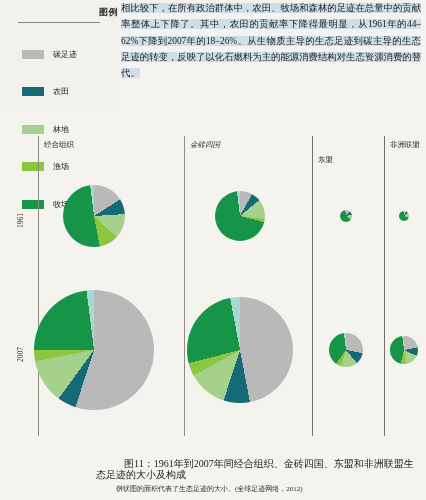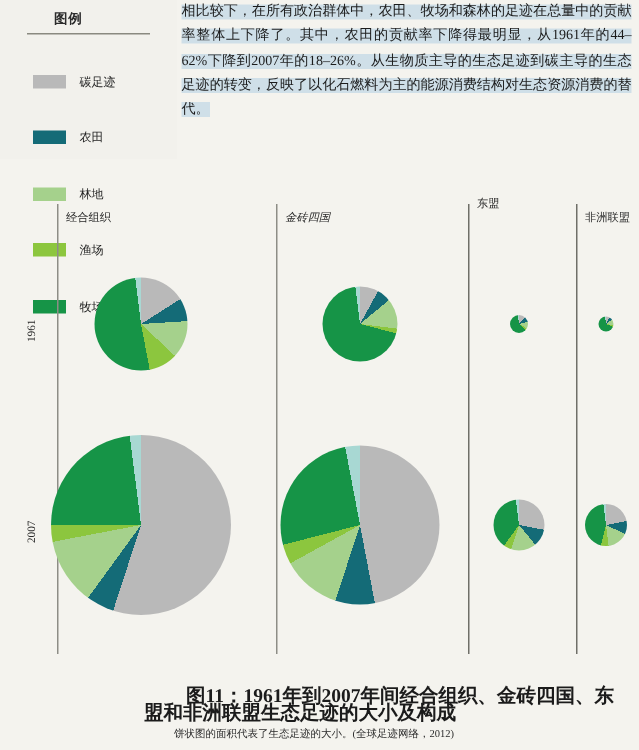--- a/index.html
+++ b/index.html
@@ -25,20 +25,21 @@
   
   .legend {
     position: absolute;
     left: 0px;
     top: 0px;
     width: 118px;
     height: 106px;
     background: #f2f1ec;
     padding: 6px 0 0 0;
     box-sizing: border-box;
+    text-align: right;
   }
   .legend-title {
     font-family: "Liberation Serif", serif;
     font-weight: bold;
     font-style: normal;
     font-size: 9px;
     color: #2b2b2b;
     margin-left: 36px;
     letter-spacing: 0.5px;
   }
@@ -123,24 +124,24 @@
     position: absolute;
     border-radius: 50%;
   }
 
   
   .caption {
     position: absolute;
     left: 96px;
     top: 458px;
     width: 326px;
-    font-size: 13px;
+    font-size: 10px;
     line-height: 11px;
     color: #1b1b1b;
-    font-weight: bold;
+    font-weight: normal;
   }
   .caption-line1 { text-indent: 28px; }
   .caption-sub {
     position: absolute;
     left: 116px;
     top: 484px;
     width: 306px;
     font-size: 7px;
     line-height: 10px;
     color: #2a2a2a;
@@ -183,21 +184,21 @@
     <span class="hl">相比较下，在所有政治群体中，农田、牧场和森林的足迹在总量中的贡献率整体上下降了。其中，农田的贡献率下降得最明显，从1961年的44–62%下降到2007年的18–26%。从生物质主导的生态足迹到碳主导的生态足迹的转变，反映了以化石燃料为主的能源消费结构对生态资源消费的替代。</span>
   </div>
 
   <div class="chart-area" id="chart-area">
       <div class="panel-divider" style="left: 38px; height: 300px; top: 8px; background: rgb(141, 141, 134);"></div>
       <div class="panel-divider" style="left: 184px; height: 300px; top: 8px; background: rgb(141, 141, 134);"></div>
       <div class="panel-divider" style="left: 312px; height: 300px; top: 8px; background: rgb(111, 111, 104);"></div>
       <div class="panel-divider" style="left: 384px; height: 300px; top: 8px; background: rgb(111, 111, 104);"></div>
       <div class="panel-title" style="left: 44px; top: 12px;">经合组织</div>
       <div class="panel-title" style="left: 190px; top: 12px; font-style: italic;">金砖四国</div>
-      <div class="panel-title" style="left: 318px; top: 3px;">东盟</div>
+      <div class="panel-title" style="left: 318px; top: 27px;">东盟</div>
       <div class="panel-title" style="left: 390px; top: 12px;">非洲联盟</div>
       <div class="row-label" style="left: 16px; top: 100px;">1961</div>
       <div class="row-label" style="left: 16px; top: 234px;">2007</div>
       <div class="pie" title="经合组织 1961" style="width: 62px; height: 62px; left: 63px; top: 57px; background: conic-gradient(rgb(185, 185, 185) 0deg, rgb(185, 185, 185) 57.6deg, rgb(20, 107, 119) 57.6deg, rgb(20, 107, 119) 86.4deg, rgb(165, 209, 140) 86.4deg, rgb(165, 209, 140) 133.2deg, rgb(140, 198, 62) 133.2deg, rgb(140, 198, 62) 169.2deg, rgb(22, 148, 71) 169.2deg, rgb(22, 148, 71) 352.8deg, rgb(168, 216, 211) 352.8deg, rgb(168, 216, 211) 360deg);"></div>
       <div class="pie" title="经合组织 2007" style="width: 120px; height: 120px; left: 34px; top: 162px; background: conic-gradient(rgb(185, 185, 185) 0deg, rgb(185, 185, 185) 198deg, rgb(20, 107, 119) 198deg, rgb(20, 107, 119) 216deg, rgb(165, 209, 140) 216deg, rgb(165, 209, 140) 259.2deg, rgb(140, 198, 62) 259.2deg, rgb(140, 198, 62) 270deg, rgb(22, 148, 71) 270deg, rgb(22, 148, 71) 352.8deg, rgb(168, 216, 211) 352.8deg, rgb(168, 216, 211) 360deg);"></div>
       <div class="pie" title="金砖四国 1961" style="width: 50px; height: 50px; left: 215px; top: 63px; background: conic-gradient(rgb(185, 185, 185) 0deg, rgb(185, 185, 185) 28.8deg, rgb(20, 107, 119) 28.8deg, rgb(20, 107, 119) 50.4deg, rgb(165, 209, 140) 50.4deg, rgb(165, 209, 140) 97.2deg, rgb(140, 198, 62) 97.2deg, rgb(140, 198, 62) 104.4deg, rgb(22, 148, 71) 104.4deg, rgb(22, 148, 71) 352.8deg, rgb(168, 216, 211) 352.8deg, rgb(168, 216, 211) 360deg);"></div>
       <div class="pie" title="金砖四国 2007" style="width: 106px; height: 106px; left: 187px; top: 169px; background: conic-gradient(rgb(185, 185, 185) 0deg, rgb(185, 185, 185) 169.2deg, rgb(20, 107, 119) 169.2deg, rgb(20, 107, 119) 198deg, rgb(165, 209, 140) 198deg, rgb(165, 209, 140) 241.2deg, rgb(140, 198, 62) 241.2deg, rgb(140, 198, 62) 255.6deg, rgb(22, 148, 71) 255.6deg, rgb(22, 148, 71) 349.2deg, rgb(168, 216, 211) 349.2deg, rgb(168, 216, 211) 360deg);"></div>
       <div class="pie" title="东盟 1961" style="width: 12px; height: 12px; left: 340px; top: 82px; background: conic-gradient(rgb(185, 185, 185) 0deg, rgb(185, 185, 185) 43.2deg, rgb(20, 107, 119) 43.2deg, rgb(20, 107, 119) 75.6deg, rgb(165, 209, 140) 75.6deg, rgb(165, 209, 140) 118.8deg, rgb(140, 198, 62) 118.8deg, rgb(140, 198, 62) 133.2deg, rgb(22, 148, 71) 133.2deg, rgb(22, 148, 71) 352.8deg, rgb(168, 216, 211) 352.8deg, rgb(168, 216, 211) 360deg);"></div>
       <div class="pie" title="东盟 2007" style="width: 34px; height: 34px; left: 329px; top: 205px; background: conic-gradient(rgb(185, 185, 185) 0deg, rgb(185, 185, 185) 100.8deg, rgb(20, 107, 119) 100.8deg, rgb(20, 107, 119) 140.4deg, rgb(165, 209, 140) 140.4deg, rgb(165, 209, 140) 198deg, rgb(140, 198, 62) 198deg, rgb(140, 198, 62) 216deg, rgb(22, 148, 71) 216deg, rgb(22, 148, 71) 352.8deg, rgb(168, 216, 211) 352.8deg, rgb(168, 216, 211) 360deg);"></div>
       <div class="pie" title="非洲联盟 1961" style="width: 10px; height: 10px; left: 399px; top: 83px; background: conic-gradient(rgb(185, 185, 185) 0deg, rgb(185, 185, 185) 28.8deg, rgb(20, 107, 119) 28.8deg, rgb(20, 107, 119) 54deg, rgb(165, 209, 140) 54deg, rgb(165, 209, 140) 100.8deg, rgb(140, 198, 62) 100.8deg, rgb(140, 198, 62) 111.6deg, rgb(22, 148, 71) 111.6deg, rgb(22, 148, 71) 352.8deg, rgb(168, 216, 211) 352.8deg, rgb(168, 216, 211) 360deg);"></div>

